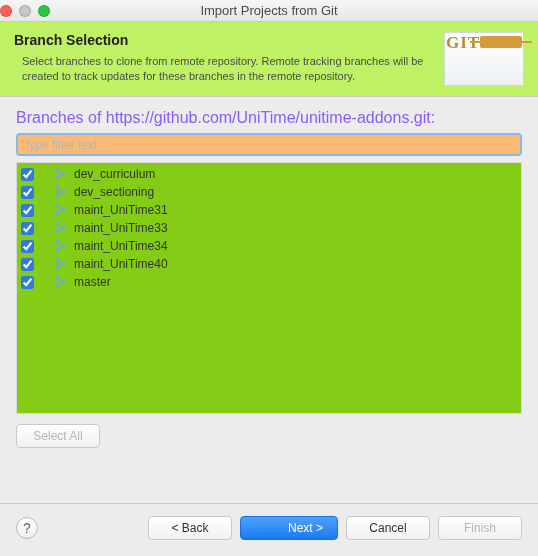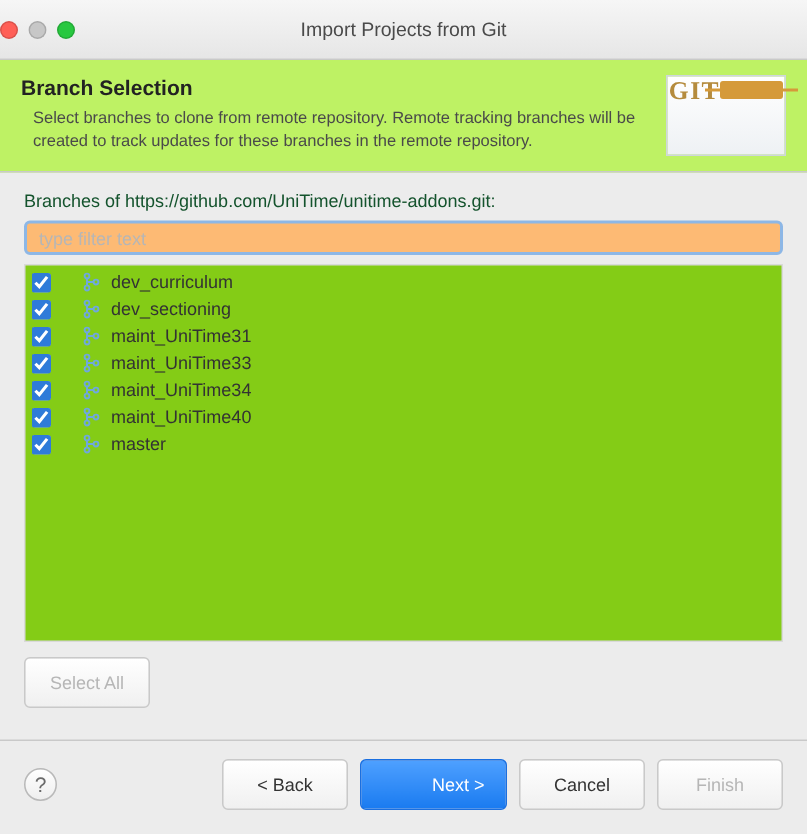--- a/index.html
+++ b/index.html
@@ -1,51 +1,51 @@
 <!DOCTYPE html>
 <html><head>
   <meta charset="utf-8">
   <style>
     * { margin: 0; padding: 0; box-sizing: border-box; font-family: -apple-system, "Helvetica Neue", Arial, sans-serif; }
     body { width: 538px; height: 556px; background: #ececec; overflow: hidden; }
 
-    .titlebar { height: 40px; background: linear-gradient(#f6f6f6,#e6e6e6); border-bottom: 1px solid #c9c9c9; display: flex; align-items: center; padding-left: 0; position: relative; }
+    .titlebar { height: 22px; background: linear-gradient(#f6f6f6,#e6e6e6); border-bottom: 1px solid #c9c9c9; display: flex; align-items: center; padding-left: 0; position: relative; }
     .wbuttons { display: flex; gap: 7px; }
     .wbtn { width: 12px; height: 12px; border-radius: 50%; border: 0.5px solid rgba(0,0,0,.15); }
     .wbtn.red { background: #ff5f57; }
     .wbtn.gray { background: #c7c7c7; }
     .wbtn.green { background: #28c840; }
     .titlebar .title { position: absolute; left: 0; right: 0; text-align: center; font-size: 13px; color: #4a4a4a; }
 
     .cursor { position: absolute; top: 0; left: 0; }
 
     .header { display: flex; padding: 10px 14px 10px 14px; border-bottom: 1px solid #c9c9c9; background: #bef264; }
     .headtext { flex: 1; }
     .headtext h1 { font-size: 14px; font-weight: 600; color: #222; margin-bottom: 6px; }
     .headtext p { font-size: 11px; color: #4a4a4a; line-height: 1.35; padding-left: 8px; max-width: 430px; }
     .gitlogo { width: 80px; height: 54px; border: 1px solid #cfd6dd; background: linear-gradient(#ffffff,#eef1f4); display: flex; flex-direction: row; align-items: flex-start; justify-content: center; position: relative; }
     .gitlogo .t { font-family: Georgia, serif; font-size: 17px; font-weight: bold; color: #b58b3d; letter-spacing: 1px; }
     .gitlogo .wire { margin-top: 3px; width: 42px; height: 12px; background: #d59a3a; border-radius: 2px; position: relative; }
     .gitlogo .wire::before, .gitlogo .wire::after { content:""; position:absolute; top:5px; width:10px; height:2px; background:#d59a3a; }
     .gitlogo .wire::before { left:-10px; } .gitlogo .wire::after { right:-10px; }
 
     .body { padding: 12px 16px 8px 16px; }
-    .lbl { font-size: 12px; color: #14532d; margin-bottom: 6px; }
+    .lbl { font-size: 16px; color: #8b5cf6; margin-bottom: 6px; }
 
     .filter { width: 100%; height: 23px; border: 2px solid #8db7e6; border-radius: 4px; background: #fdba74; padding: 0 8px; font-size: 12px; color: #333; outline: none; }
     .filter::placeholder { color: #b6b6b6; }
 
     .tree { border: 1px solid #d9d9d9; background: #84cc16; height: 252px; margin-top: 6px; overflow: auto; padding: 2px 0; }
     .row { display: flex; align-items: center; height: 18px; padding-left: 4px; font-size: 12px; color: #333; }
     .row input[type=checkbox] { accent-color: #2f7bd9; width: 13px; height: 13px; margin-right: 20px; }
     .bicon { width: 14px; height: 14px; margin-right: 6px; display: inline-flex; align-items: center; justify-content: center; }
 
     .selrow { margin-top: 10px; display: flex; gap: 10px; }
 
-    button.mac { height: 34px; padding: 0 14px; border-radius: 4px; border: 1px solid #c9c9c9; background: linear-gradient(#ffffff,#f0f0f0); font-size: 12px; color: #333; cursor: pointer; min-width: 84px; }
+    button.mac { height: 24px; padding: 0 14px; border-radius: 4px; border: 1px solid #c9c9c9; background: linear-gradient(#ffffff,#f0f0f0); font-size: 12px; color: #333; cursor: pointer; min-width: 84px; }
     button.mac:disabled { color: #b6b6b6; cursor: default; }
     button.mac.primary { background: linear-gradient(#4ea0ff,#1a7bf0); border-color: #1a6fe0; color: #fff; padding-left: 47px; }
 
     .footer { position: absolute; bottom: 0; left: 0; right: 0; padding: 12px 16px 16px 16px; display: flex; align-items: center; gap: 8px; border-top: 1px solid #c9c9c9; background: #ececec; }
     .help { width: 22px; height: 22px; border-radius: 50%; border: 1px solid #b9b9b9; background: linear-gradient(#fff,#eee); display:flex; align-items:center; justify-content:center; font-size: 14px; color:#6a6a6a; }
     .spacer { flex: 1; }
   </style>
 </head>
 <body>
 

